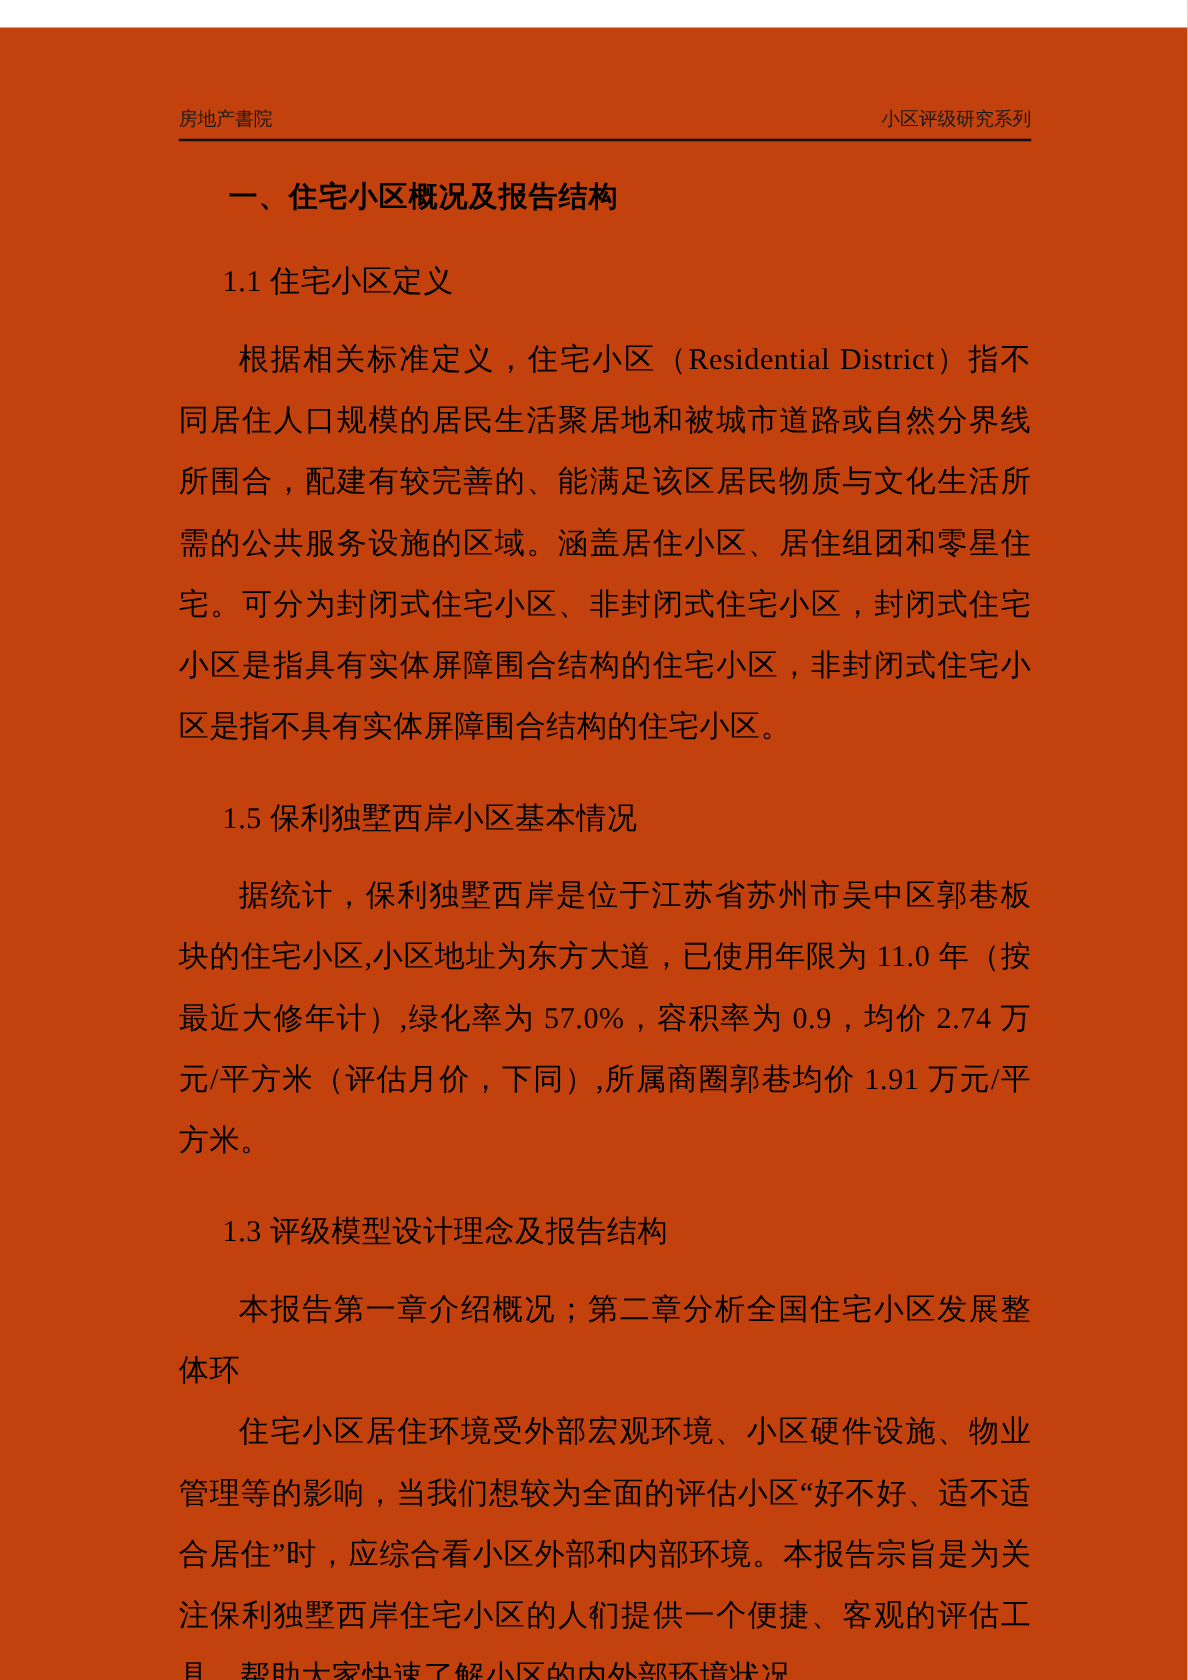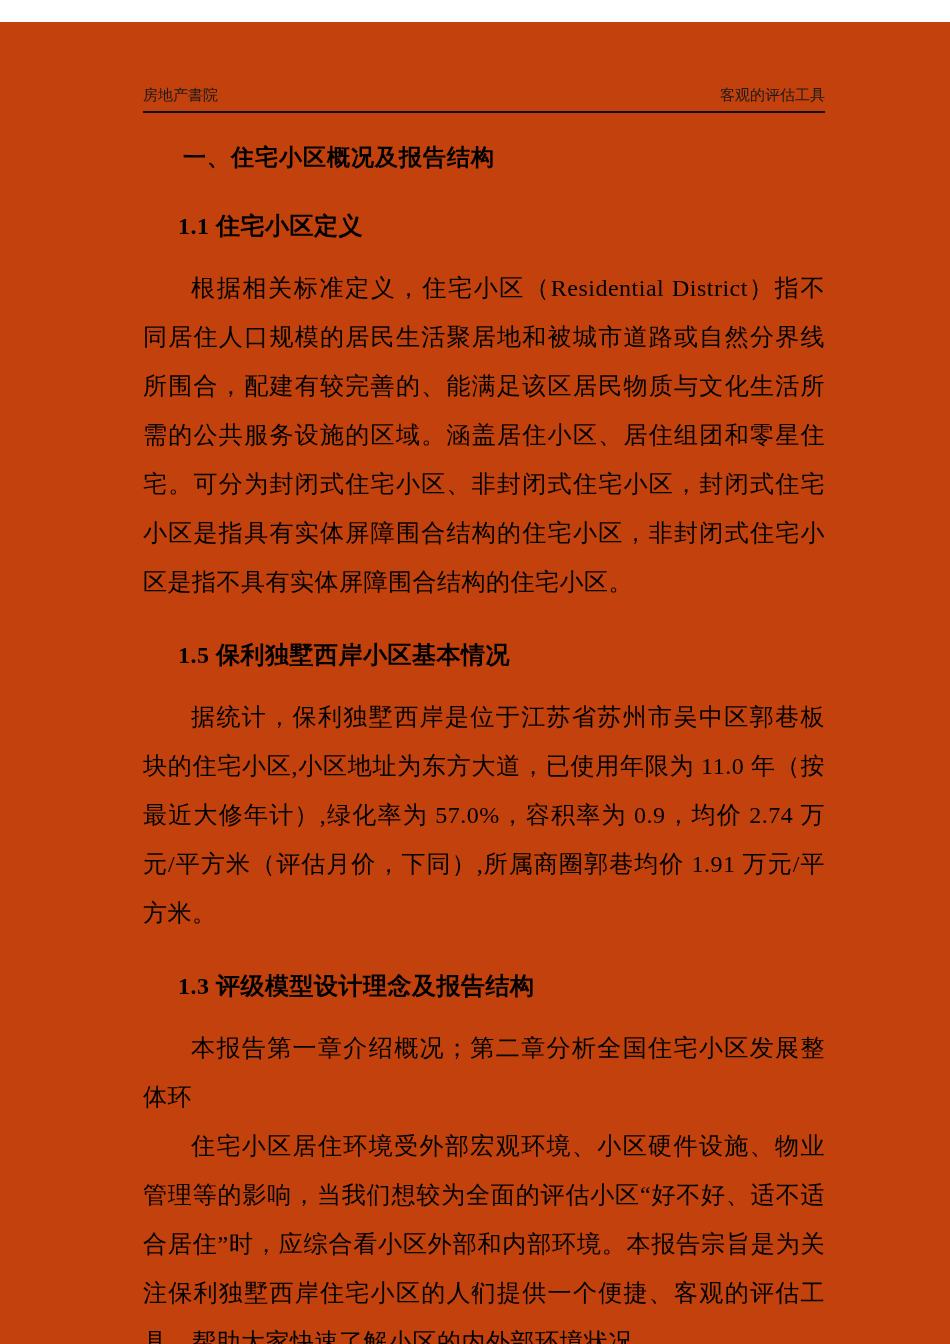--- a/index.html
+++ b/index.html
@@ -50,21 +50,21 @@
     font-size: 23px;
     line-height: 36px;
     font-weight: bold;
     letter-spacing: 1px;
     font-family: "Liberation Serif", "DejaVu Serif", serif;
   }
   .section-heading {
     margin: 31px 0 0 35px;
     font-size: 24px;
     line-height: 34px;
-    font-weight: bold;
+    font-weight: normal;
     letter-spacing: 0.5px;
     font-family: "Liberation Serif", "DejaVu Serif", serif;
   }
   .section-heading.first {
     margin-top: 33px;
   }
   .body-para {
     margin: 21px 0 0 0;
     text-indent: 2em;
     text-align: justify;
@@ -85,21 +85,21 @@
     color: #111111;
   }
 </style>
 </head>
 <body>
 
 <div class="page">
 
   <header class="page-header">
     <span>房地产書院</span>
-    <span>客观的评估工具</span>
+    <span>小区评级研究系列</span>
   </header>
   <div class="header-rule"></div>
 
   <main class="content">
 
     <h1 class="chapter-title">一、住宅小区概况及报告结构</h1>
 
     <section>
       <h2 class="section-heading first">1.1 住宅小区定义</h2>
       <p class="body-para">根据相关标准定义，住宅小区（Residential District）指不同居住人口规模的居民生活聚居地和被城市道路或自然分界线所围合，配建有较完善的、能满足该区居民物质与文化生活所需的公共服务设施的区域。涵盖居住小区、居住组团和零星住宅。可分为封闭式住宅小区、非封闭式住宅小区，封闭式住宅小区是指具有实体屏障围合结构的住宅小区，非封闭式住宅小区是指不具有实体屏障围合结构的住宅小区。</p>

